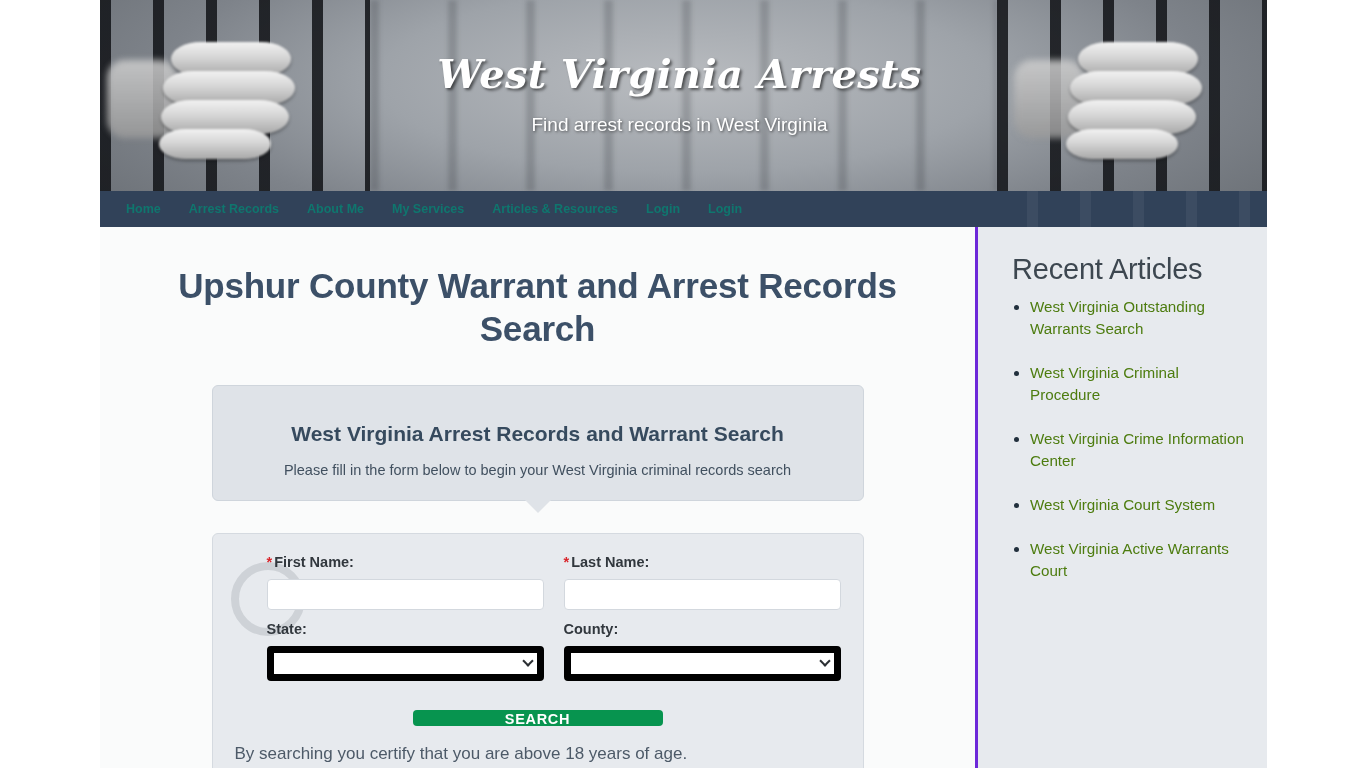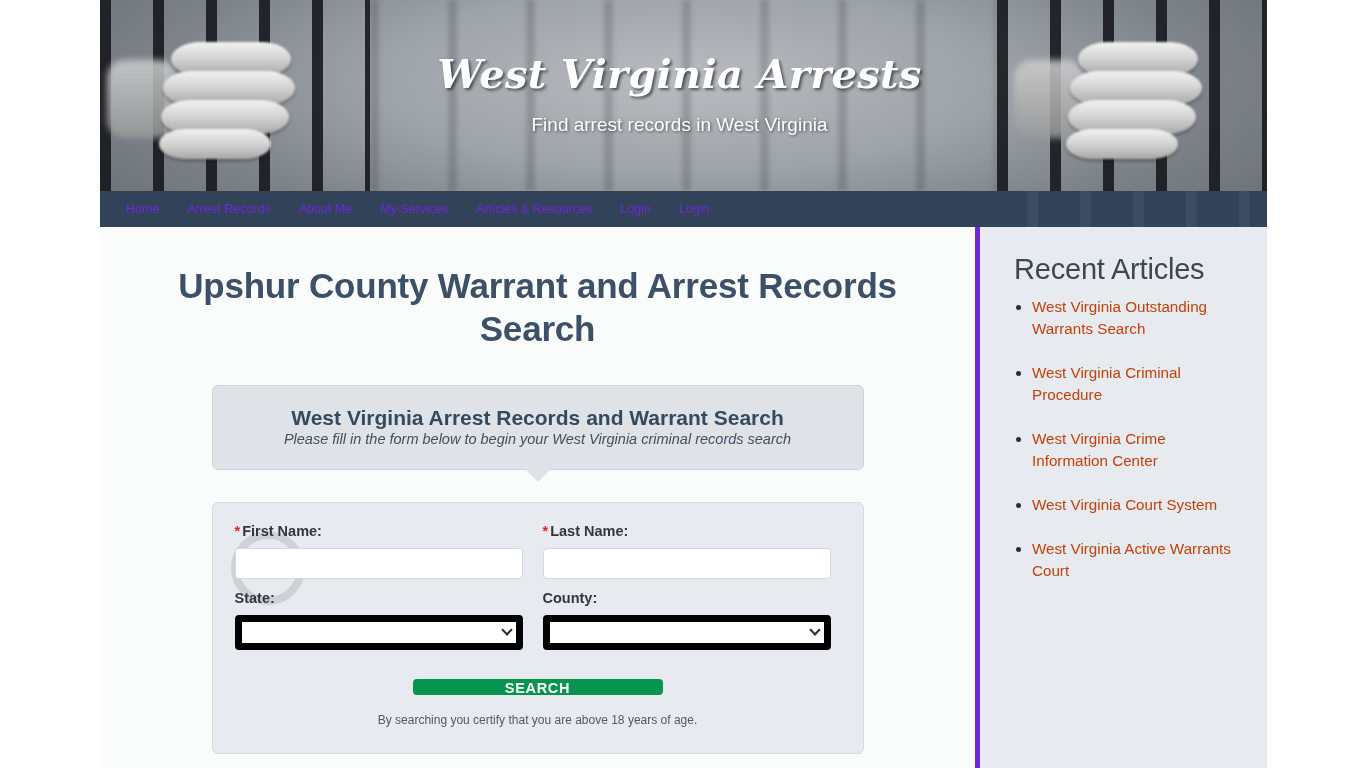--- a/index.html
+++ b/index.html
@@ -142,23 +142,23 @@
     position: absolute;
     top: 0; bottom: 0; right: 0;
     width: 240px;
     background-image:
       repeating-linear-gradient(to right,
         rgba(255,255,255,0.055) 0px, rgba(255,255,255,0.055) 11px,
         rgba(255,255,255,0) 11px, rgba(255,255,255,0) 53px);
     pointer-events: none;
   }
   .nav-item {
-    color: #6d28d9;
+    color: #0f766e;
     font-size: 12.5px;
-    font-weight: normal;
+    font-weight: bold;
     padding: 8px 14px;
     text-decoration: none;
     white-space: nowrap;
     cursor: pointer;
   }
 
   
   .content-wrap {
     position: absolute;
     left: 0; right: 0;
@@ -187,29 +187,28 @@
     position: relative;
     width: 652px;
     margin: 35px auto 0 auto;
     background: #dfe3e8;
     border: 1px solid #cfd5dc;
     border-radius: 6px;
     padding: 20px 22px 22px 22px;
     text-align: center;
   }
   .promo-title {
-    margin: 0;
+    margin: 16px;
     font-size: 21px;
     font-weight: bold;
     color: #364a5e;
   }
   .promo-sub {
     margin: 1px 0 0 0;
     font-size: 14.5px;
-    font-style: italic;
     color: #41505f;
   }
   .promo-arrow {
     position: absolute;
     left: 50%;
     bottom: -13px;
     margin-left: -13px;
     width: 0; height: 0;
     border-left: 13px solid transparent;
     border-right: 13px solid transparent;
@@ -233,20 +232,21 @@
     top: 28px;
     width: 74px;
     height: 74px;
     border: 8px solid rgba(150,155,162,0.30);
     border-radius: 50%;
     pointer-events: none;
   }
   .form-row {
     display: flex;
     gap: 20px;
+    margin-left: 32px;
   }
   .field { width: 288px; }
   .field-label {
     display: block;
     font-size: 14.5px;
     font-weight: bold;
     color: #31373d;
     margin-bottom: 9px;
     position: relative;
     z-index: 2;
@@ -299,50 +299,49 @@
     border-radius: 4px;
     color: #ffffff;
     font-size: 14.5px;
     font-weight: bold;
     letter-spacing: 0.7px;
     cursor: pointer;
     font-family: "Liberation Sans", sans-serif;
   }
   .certify {
     margin-top: 16px;
-    text-align: center;
-    font-size: 12px;
+    font-size: 17px;
     color: #4d5a68;
   }
 
   
   .sidebar {
     flex: 1;
     background: #e7eaee;
-    border-left: 5px solid #6d28d9;
+    border-left: 3px solid #6d28d9;
     padding: 26px 22px 0 34px;
   }
   .sidebar-title {
     margin: 0 0 10px 0;
     font-size: 29px;
     font-weight: normal;
     color: #3d4750;
     letter-spacing: -0.2px;
   }
   .article-list {
     margin: 0;
     padding-left: 18px;
     list-style: disc;
   }
   .article-list li {
     margin: 0 0 22px 0;
     color: #22303d;
   }
   .article-link {
-    color: #c2410c;
+    color: #4d7c0f;
     font-size: 15.2px;
     line-height: 1.45;
     text-decoration: none;
     cursor: pointer;
   }
 </style>
 </head>
 <body>
 
 <div id="page">

